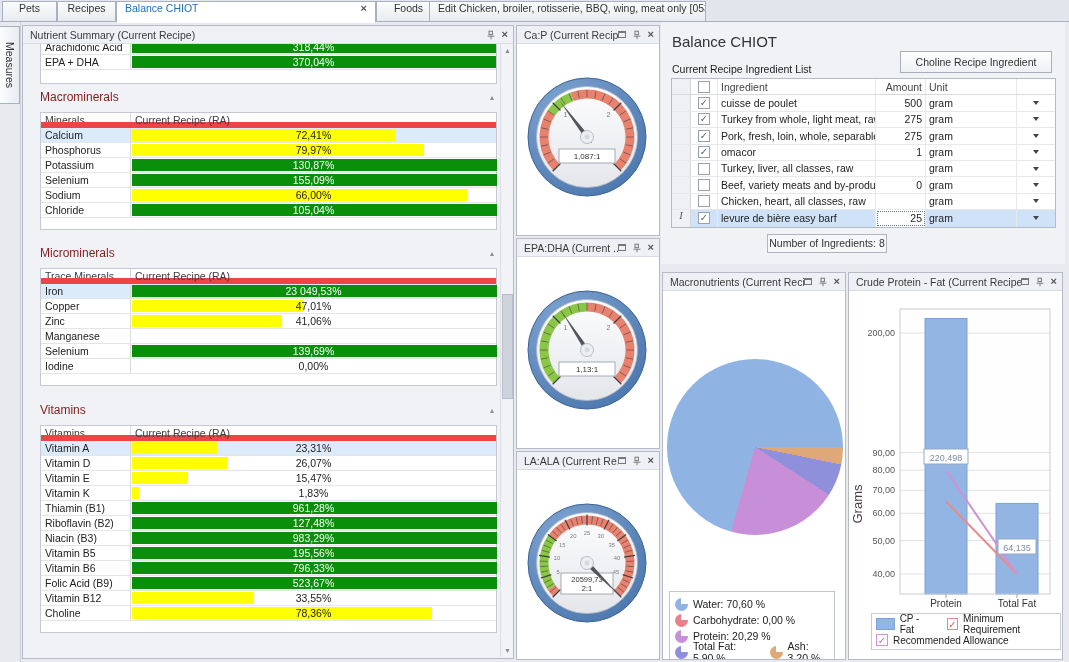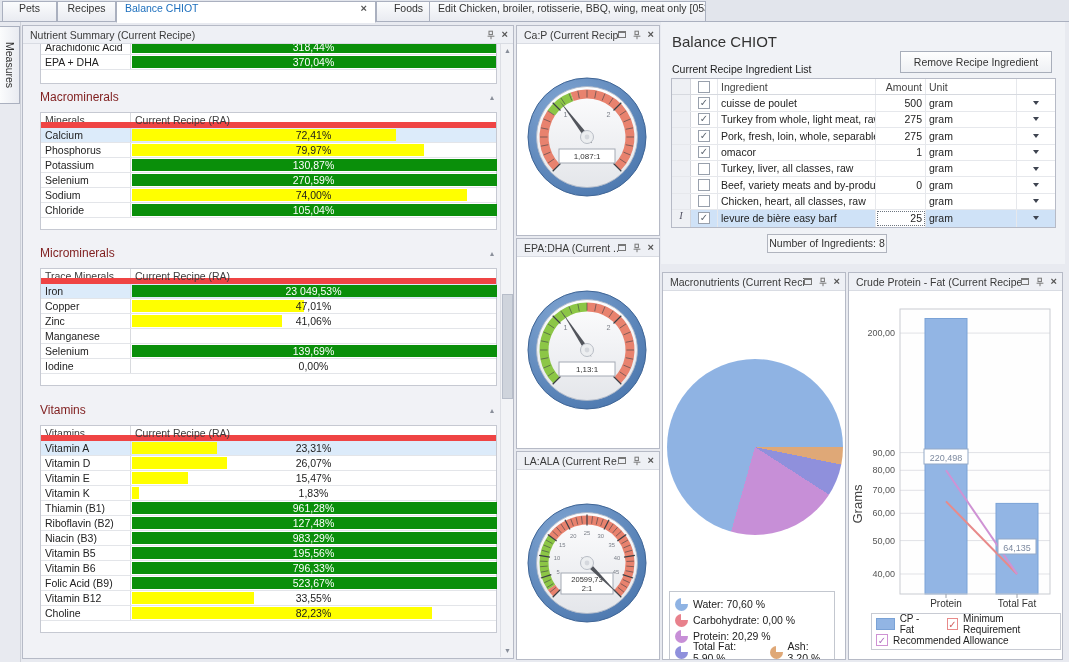--- a/index.html
+++ b/index.html
@@ -188,28 +188,28 @@
             <div class="ncn">Potassium</div>
             <div class="ncv">
               <div class="nbar green" style="width: 100%;"></div>
               <div class="nval white">130,87%</div>
             </div>
           </div>
           <div class="nrow">
             <div class="ncn">Selenium</div>
             <div class="ncv">
               <div class="nbar green" style="width: 100%;"></div>
-              <div class="nval white">270,59%</div>
+              <div class="nval white">155,09%</div>
             </div>
           </div>
           <div class="nrow">
             <div class="ncn">Sodium</div>
             <div class="ncv">
               <div class="nbar yellow" style="width: 91.67%;"></div>
-              <div class="nval">74,00%</div>
+              <div class="nval">66,00%</div>
             </div>
           </div>
           <div class="nrow">
             <div class="ncn">Chloride</div>
             <div class="ncv">
               <div class="nbar green" style="width: 100%;"></div>
               <div class="nval white">105,04%</div>
             </div>
           </div>
           <div class="nempty"></div>
@@ -339,21 +339,21 @@
             <div class="ncn">Vitamin B12</div>
             <div class="ncv">
               <div class="nbar yellow" style="width: 33.55%;"></div>
               <div class="nval">33,55%</div>
             </div>
           </div>
           <div class="nrow">
             <div class="ncn">Choline</div>
             <div class="ncv">
               <div class="nbar yellow" style="width: 82.23%;"></div>
-              <div class="nval">82,23%</div>
+              <div class="nval">78,36%</div>
             </div>
           </div>
           <div class="nempty"></div>
         </div>
         <div class="sbtrack">
           <div class="sbarrow" style="top: 0px;">▲</div>
           <div class="sbarrow" style="bottom: 0px;">▼</div>
           <div class="sbthumb" style="top: 250px; height: 105px;"></div>
         </div>
       </div>
@@ -595,21 +595,21 @@
           <text x="70" y="121" font-size="7.5" fill="#333" text-anchor="middle">2:1</text>
           <polygon points="102.17 125.17, 68.37 94.63, 64.34 87.34, 71.63 91.37" fill="#52555c"></polygon>
           <circle cx="70" cy="93" r="6.5" fill="#eceef0" stroke="#b9bec6"></circle>
           <circle cx="70" cy="93" r="2.4" fill="#d5d8dd"></circle>
         </svg></div>
   </div>
 
   <div class="abs" id="recipearea">
     <div class="h1">Balance CHIOT</div>
     <div class="sub">Current Recipe Ingredient List</div>
-    <div class="btn">Remove Recipe Ingredient</div>
+    <div class="btn">Choline Recipe Ingredient</div>
     <div class="rtable" id="rtable">
         <div class="rrow hd">
           <div class="rc ind"></div>
           <div class="rc chk">
             <div class="checkbox"></div>
           </div>
           <div class="rc ing">Ingredient</div>
           <div class="rc amt">Amount</div>
           <div class="rc unit">Unit</div>
           <div class="rc drop"></div>

